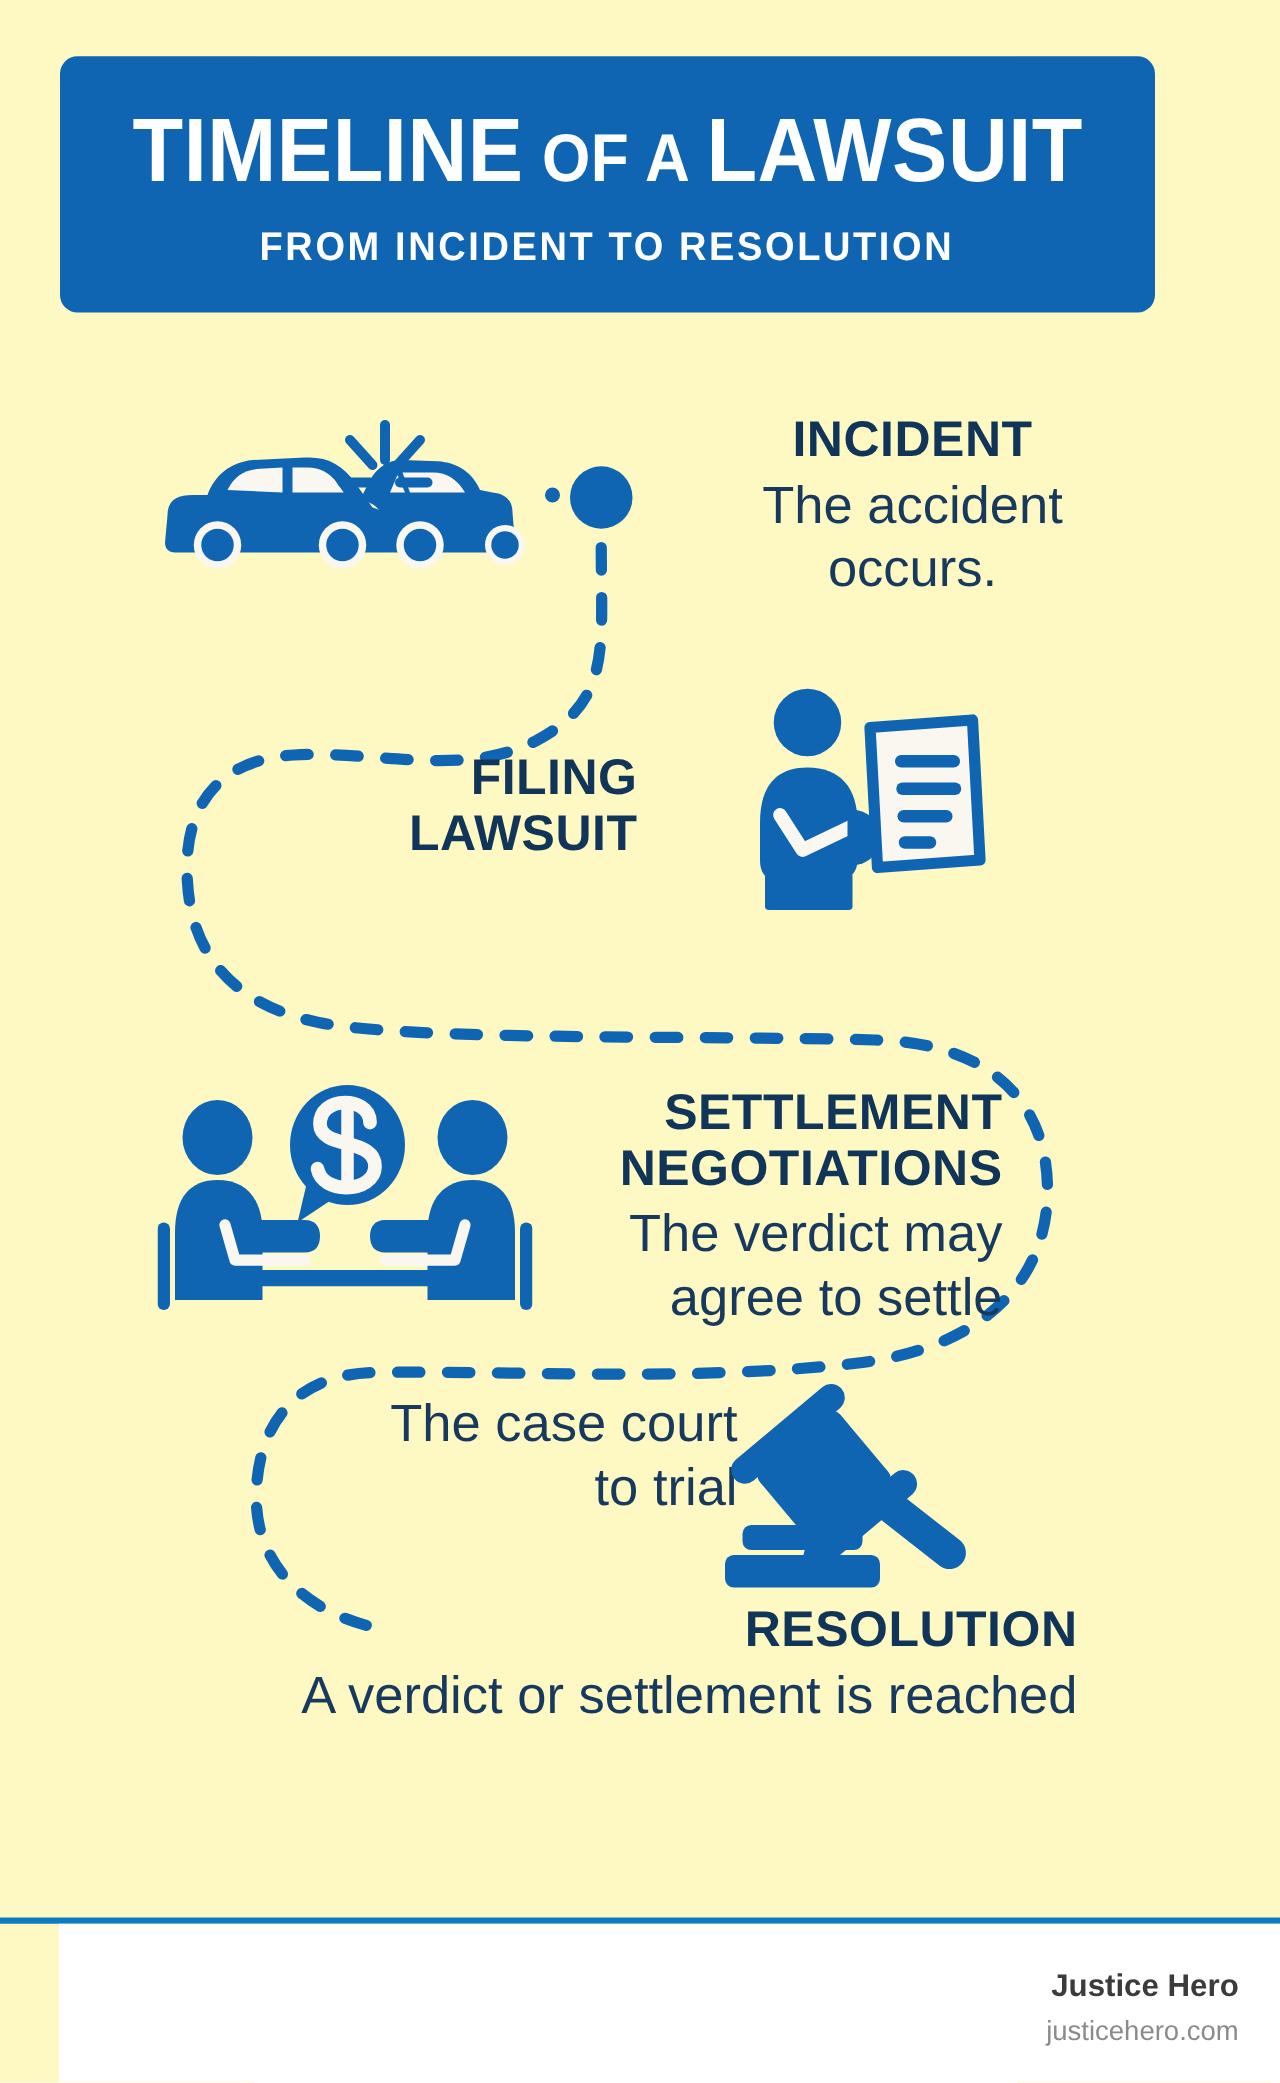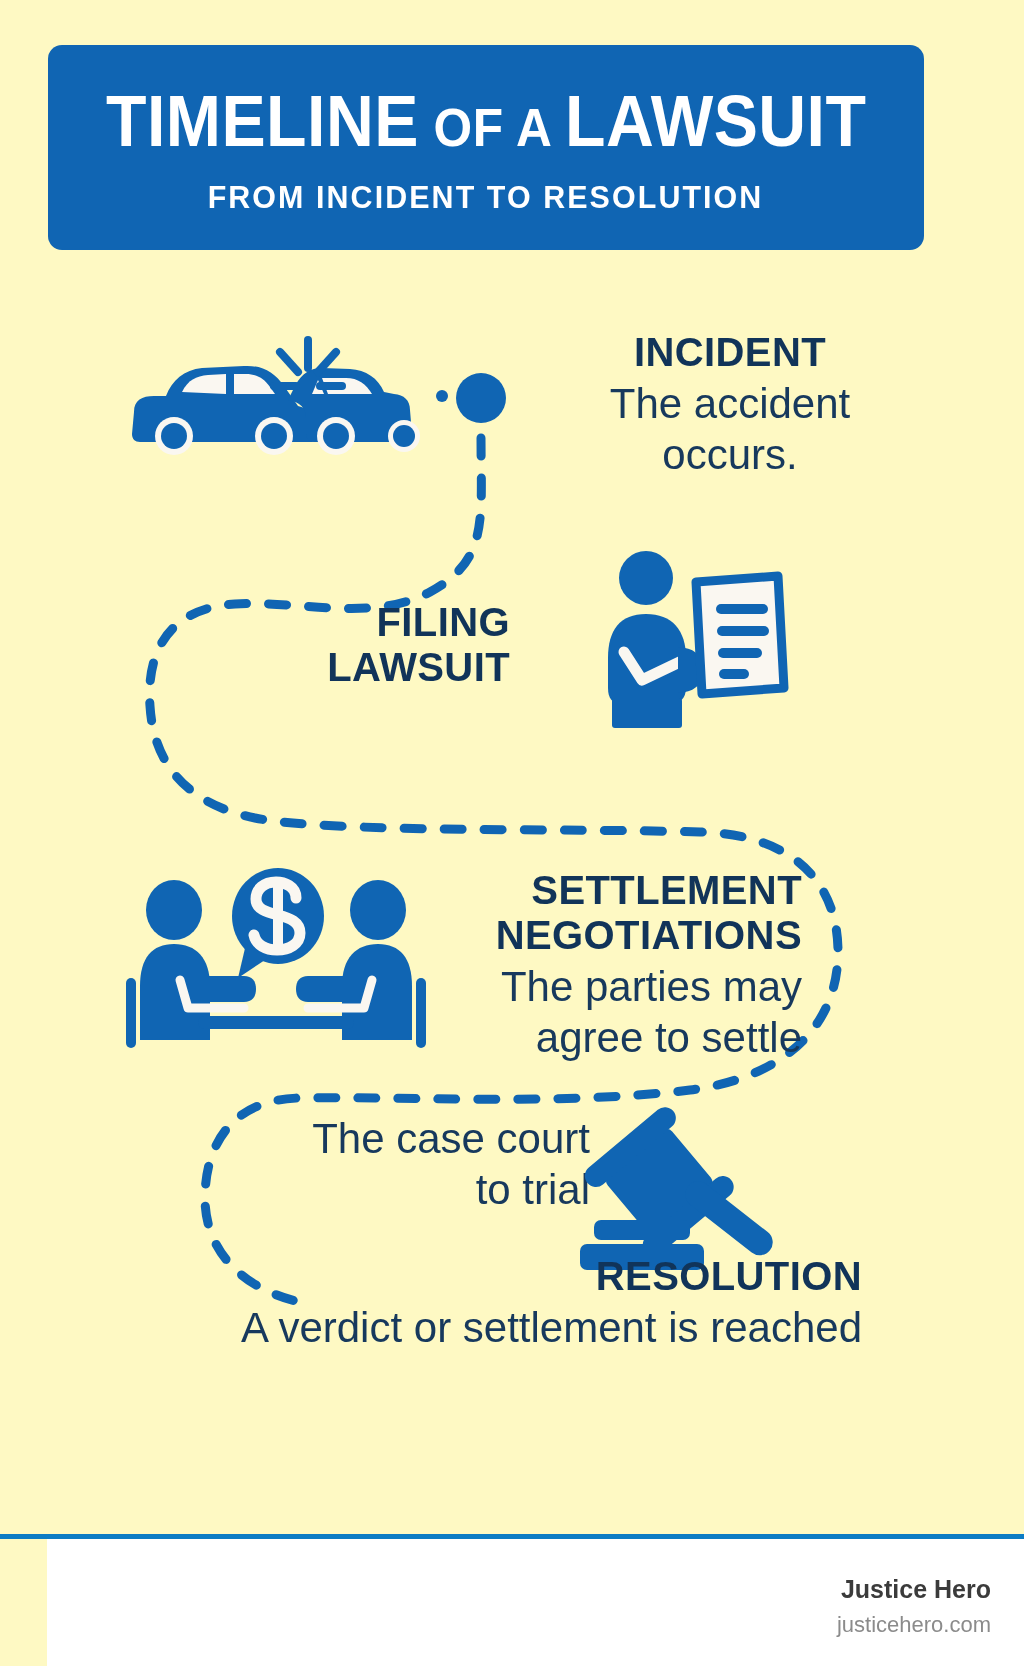--- a/index.html
+++ b/index.html
@@ -278,21 +278,21 @@
         <rect x="290" y="120" width="10" height="70" rx="5"></rect>
 
         <rect x="72" y="158" width="156" height="13" rx="6"></rect>
       </g>
     </svg>
   </div>
 
   <div class="step-text ta-center" style="left:452px; top:848px; width:350px;margin-top:20px;">
     <div class="step-title">SETTLEMENT
 NEGOTIATIONS</div>
-    <div class="step-desc">The parties may
+    <div class="step-desc">The verdict may
 agree to settle</div>
   </div>
 
   <div class="step-text ta-center" style="left:300px; top:1110px; width:290px;">
     <div class="step-desc">The case court
 to trial</div>
   </div>
 
   <div class="icon-box" style="left:566px; top:1092px; width:210px; height:180px;">
     <svg viewBox="0 0 210 180" width="210" height="180" xmlns="http://www.w3.org/2000/svg">
@@ -305,21 +305,21 @@
         </g>
 
         <rect x="130" y="84" width="104" height="26" rx="13" transform="rotate(38 130 84)"></rect>
 
         <rect x="28" y="128" width="96" height="20" rx="7"></rect>
         <rect x="14" y="152" width="124" height="26" rx="7"></rect>
       </g>
     </svg>
   </div>
 
-  <div class="step-text ta-center" style="left:162px; top:1254px; width:700px;">
+  <div class="step-text ta-center" style="left:162px; top:1282px; width:700px;">
     <div class="step-title">RESOLUTION</div>
     <div class="step-desc">A verdict or settlement is reached</div>
   </div>
 
   <div id="footer-rule"></div>
   <div id="footer">
     <div id="footer-brand">Justice Hero</div>
     <div id="footer-url">justicehero.com</div>
   </div>
 

